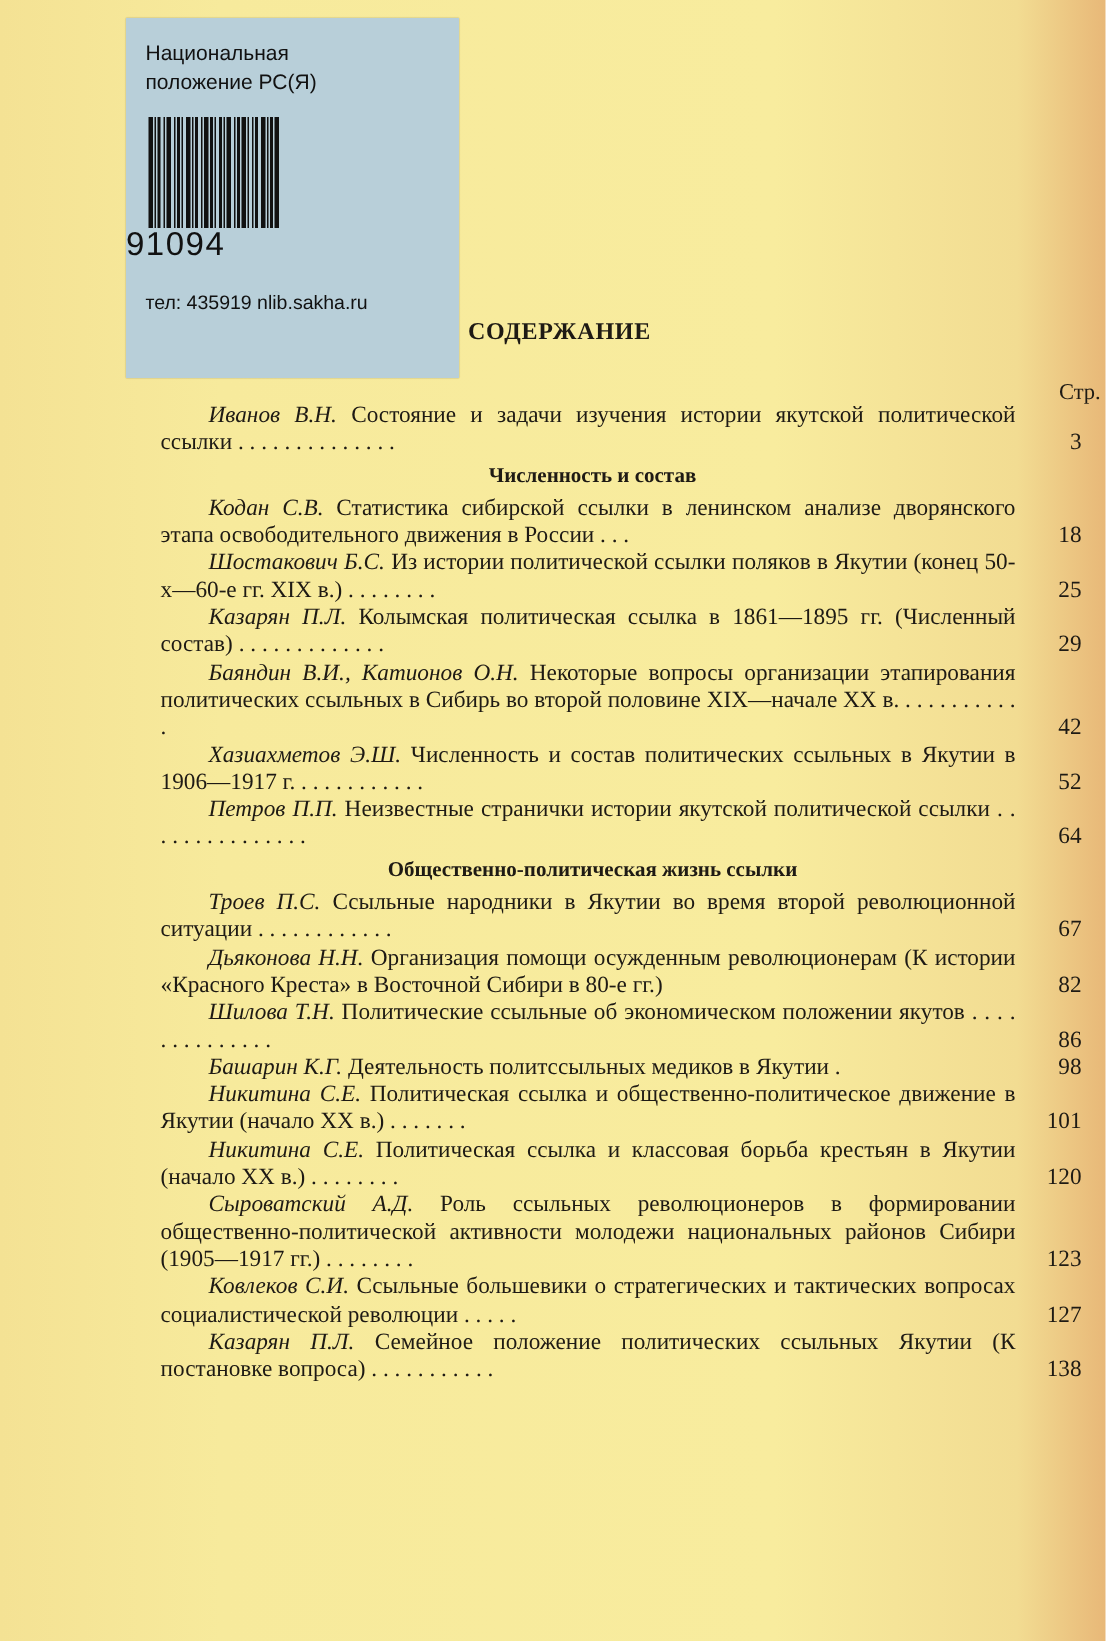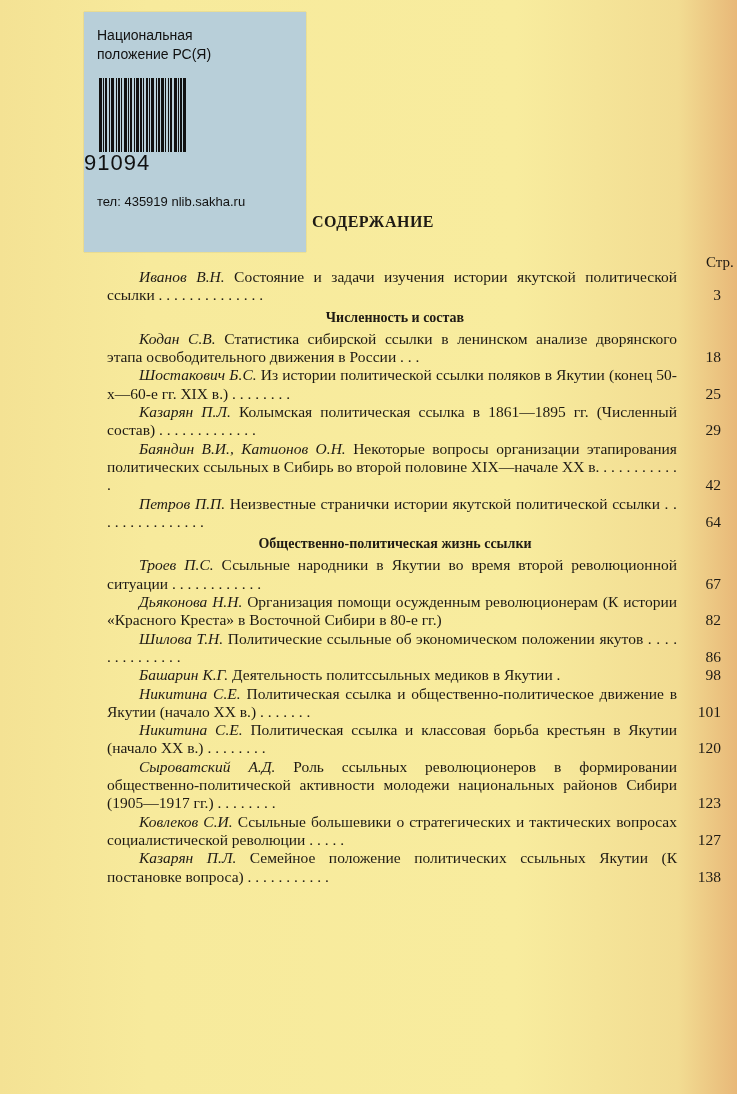--- a/index.html
+++ b/index.html
@@ -121,20 +121,24 @@
     </div>
     <div class="entry">
       <div class="text"><span class="author">Казарян П.Л.</span><span> Колымская политическая ссылка в 1861—1895 гг. (Численный состав) . . . . . . . . . . . . .</span></div>
       <span class="page">29</span>
     </div>
     <div class="entry">
       <div class="text"><span class="author">Баяндин В.И., Катионов О.Н.</span><span> Некоторые вопросы организации этапирования политических ссыльных в Сибирь во второй половине XIX—начале XX в. . . . . . . . . . . .</span></div>
       <span class="page">42</span>
     </div>
     <div class="entry">
+      <div class="text"><span class="author">Хазиахметов Э.Ш.</span><span> Численность и состав политических ссыльных в Якутии в 1906—1917 г. . . . . . . . . . . .</span></div>
+      <span class="page">52</span>
+    </div>
+    <div class="entry">
       <div class="text"><span class="author">Петров П.П.</span><span> Неизвестные странички истории якутской политической ссылки . . . . . . . . . . . . . . .</span></div>
       <span class="page">64</span>
     </div>
     <div class="section">Общественно-политическая жизнь ссылки</div>
     <div class="entry">
       <div class="text"><span class="author">Троев П.С.</span><span> Ссыльные народники в Якутии во время второй революционной ситуации . . . . . . . . . . . .</span></div>
       <span class="page">67</span>
     </div>
     <div class="entry">
       <div class="text"><span class="author">Дьяконова Н.Н.</span><span> Организация помощи осужденным революционерам (К истории «Красного Креста» в Восточной Сибири в 80-е гг.)</span></div>

